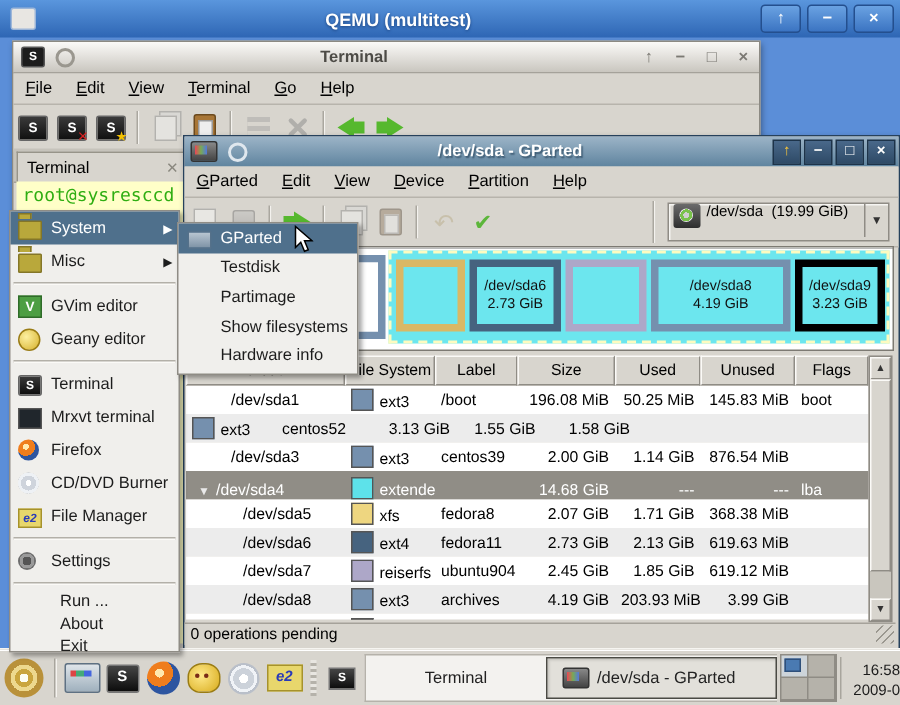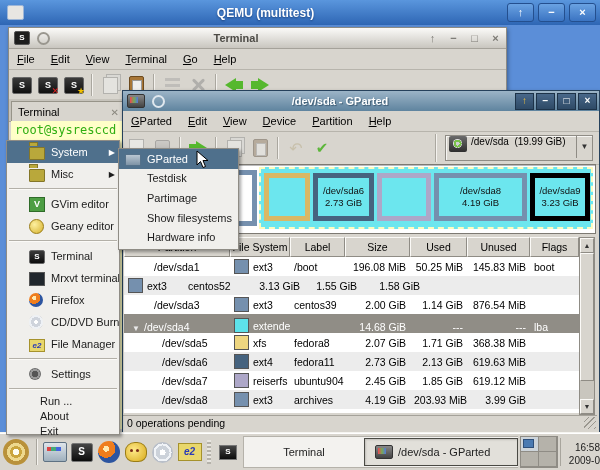--- a/index.html
+++ b/index.html
@@ -113,21 +113,21 @@
     border-top-color:#fbfaf7;border-left-color:#fbfaf7;box-sizing:border-box;}
   
   #gp-status{left:0;top:324px;width:474px;height:15px;border-top:1px solid #a5a29a;background:#d8d5ce;
     font-size:10.5px;line-height:15px;padding-left:4px;box-sizing:border-box;}
   .grip{position:absolute;right:1px;bottom:1px;width:12px;height:12px;
     background:repeating-linear-gradient(135deg,transparent 0 3px,#9a978f 3px 4px);}
 
   
   .popup{background:#f0efec;border:1px solid #8f8c85;box-shadow:2px 2px 3px rgba(0,0,0,.35);z-index:40;}
   #main-menu{left:6px;top:140px;width:112px;height:293px;}
-  .pm-item{height:22px;display:flex;align-items:center;font-size:11px;color:#1c1c1c;padding-left:22px;}
+  .pm-item{height:22px;display:flex;align-items:center;font-size:11px;color:#1c1c1c;padding-left:5px;}
   .pm-item.small{height:15px;padding-left:27px;}
   .pm-item.hl{background:#4f708c;color:#fff;}
   .pm-label{flex:1;padding-left:6px;white-space:nowrap;overflow:hidden;}
   .pm-arrow{font-size:8px;padding-right:4px;}
   .pm-sep{height:1px;background:#b3b0a8;border-bottom:1px solid #fbfaf7;margin:3px 2px;}
   .ico16{width:16px;height:14px;flex:0 0 16px;position:relative;}
   .folder{background:#b9a83b;border:1px solid #847628;border-radius:1px;height:11px;margin-top:2px;}
   .folder::before{content:"";position:absolute;top:-3px;left:0;width:7px;height:3px;background:#b9a83b;border:1px solid #847628;border-bottom:none;}
   .gvim{background:#4d9e43;border:1px solid #2f6b29;height:13px;color:#fff;font-size:9px;font-weight:bold;text-align:center;line-height:13px;}
   .geany{background:radial-gradient(circle at 35% 35%,#fdf0a0,#d6b12c);border:1px solid #9a7c14;border-radius:50%;width:13px;height:13px;}

